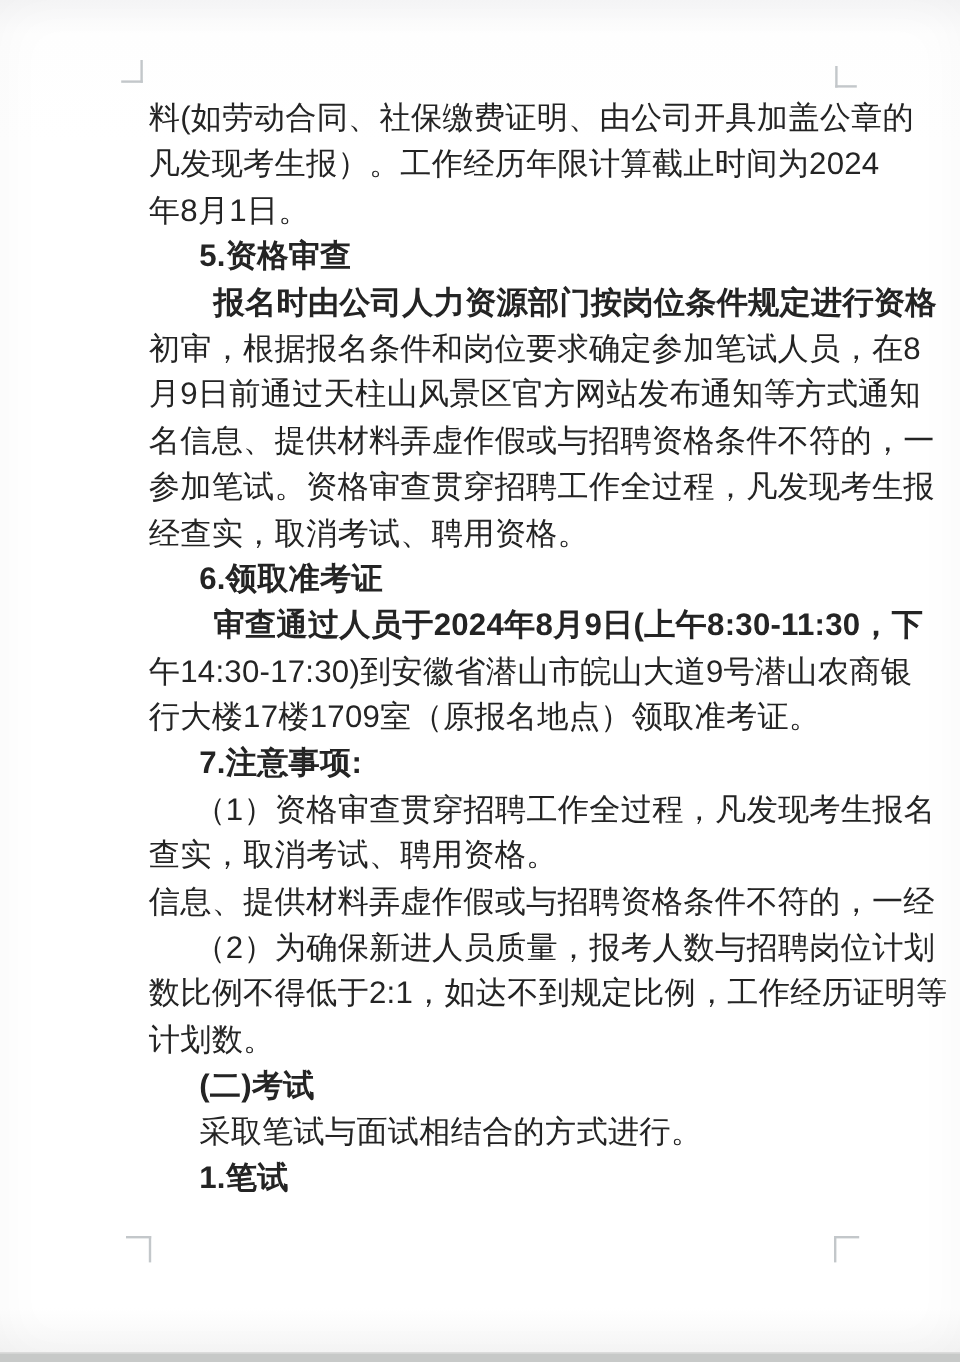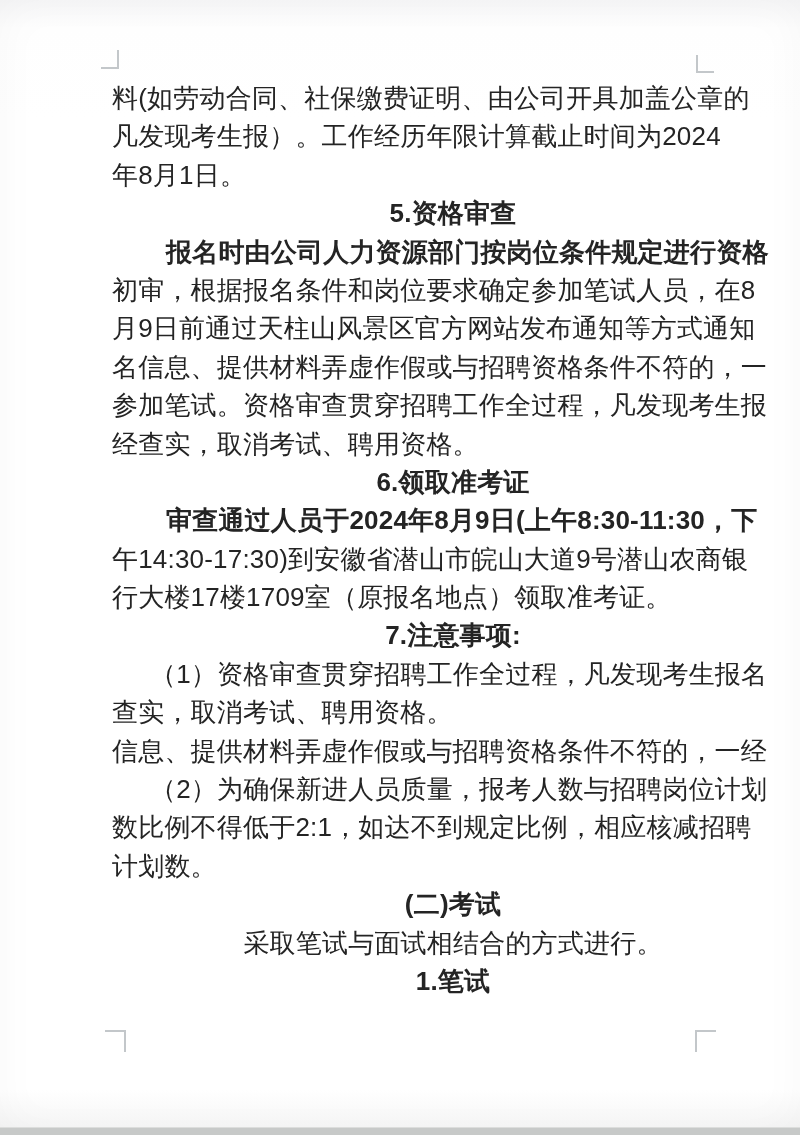--- a/index.html
+++ b/index.html
@@ -22,24 +22,25 @@
     top: 79px;
     width: 640px;
     color: #242424;
     font-size: 26px;
   }
   .line {
     line-height: 38.4px;
     height: 38.4px;
     white-space: nowrap;
     letter-spacing: 0.2px;
+    margin-left: 12px;
   }
   .bold { font-weight: bold; }
   .indent   { padding-left: 54px; font-weight: bold; }  
-  .indent-h { padding-left: 42px; text-align: center; }  
+  .indent-h { padding-left: 42px; }  
   .indent-p { padding-left: 38px; }  
   .corner {
     position: absolute;
     border-color: #c3c7ca;
   }
   .corner.tl { left: 101px; top: 50px;  width: 16px; height: 17px; border-right: 2px solid #c3c7ca; border-bottom: 2px solid #c3c7ca; }
   .corner.tr { left: 696px; top: 55px;  width: 16px; height: 16px; border-left: 2px solid #c3c7ca;  border-bottom: 2px solid #c3c7ca; }
   .corner.bl { left: 105px; top: 1030px; width: 19px; height: 20px; border-top: 2px solid #c3c7ca;  border-right: 2px solid #c3c7ca; }
   .corner.br { left: 695px; top: 1030px; width: 19px; height: 20px; border-top: 2px solid #c3c7ca;  border-left: 2px solid #c3c7ca; }
   .bottom-bar {
@@ -75,21 +76,21 @@
     <div class="line">经查实，取消考试、聘用资格。</div>
     <div class="line bold indent-h">6.领取准考证</div>
     <div class="line indent">审查通过人员于2024年8月9日(上午8:30-11:30，下</div>
     <div class="line">午14:30-17:30)到安徽省潜山市皖山大道9号潜山农商银</div>
     <div class="line">行大楼17楼1709室（原报名地点）领取准考证。</div>
     <div class="line bold indent-h">7.注意事项:</div>
     <div class="line indent-p">（1）资格审查贯穿招聘工作全过程，凡发现考生报名</div>
     <div class="line">查实，取消考试、聘用资格。</div>
     <div class="line">信息、提供材料弄虚作假或与招聘资格条件不符的，一经</div>
     <div class="line indent-p">（2）为确保新进人员质量，报考人数与招聘岗位计划</div>
-    <div class="line">数比例不得低于2:1，如达不到规定比例，相应核减招聘</div>
+    <div class="line">数比例不得低于2:1，如达不到规定比例，工作经历证明等</div>
     <div class="line">计划数。</div>
     <div class="line bold indent-h">(二)考试</div>
     <div class="line indent-h">采取笔试与面试相结合的方式进行。</div>
     <div class="line bold indent-h">1.笔试</div>
   </div>
 
   <div class="bottom-bar"></div>
 
 </div>
 

